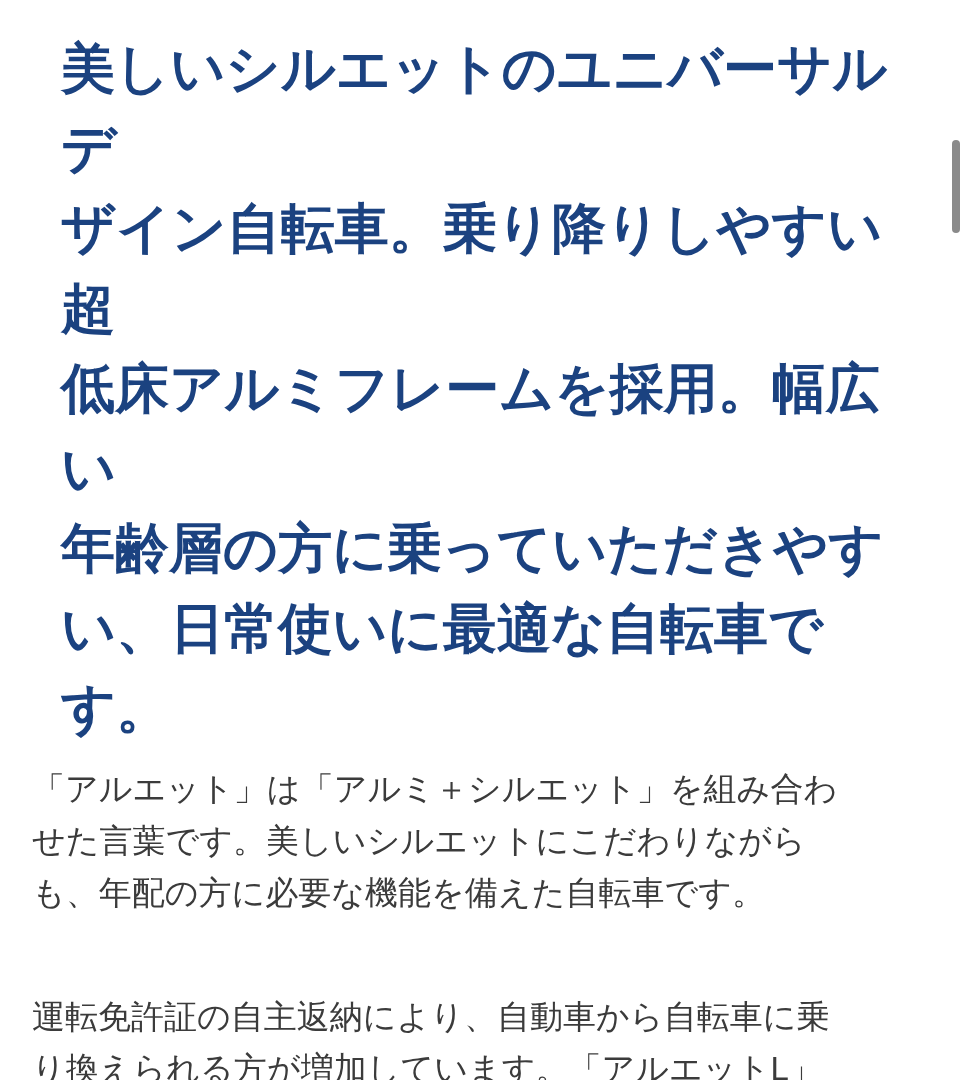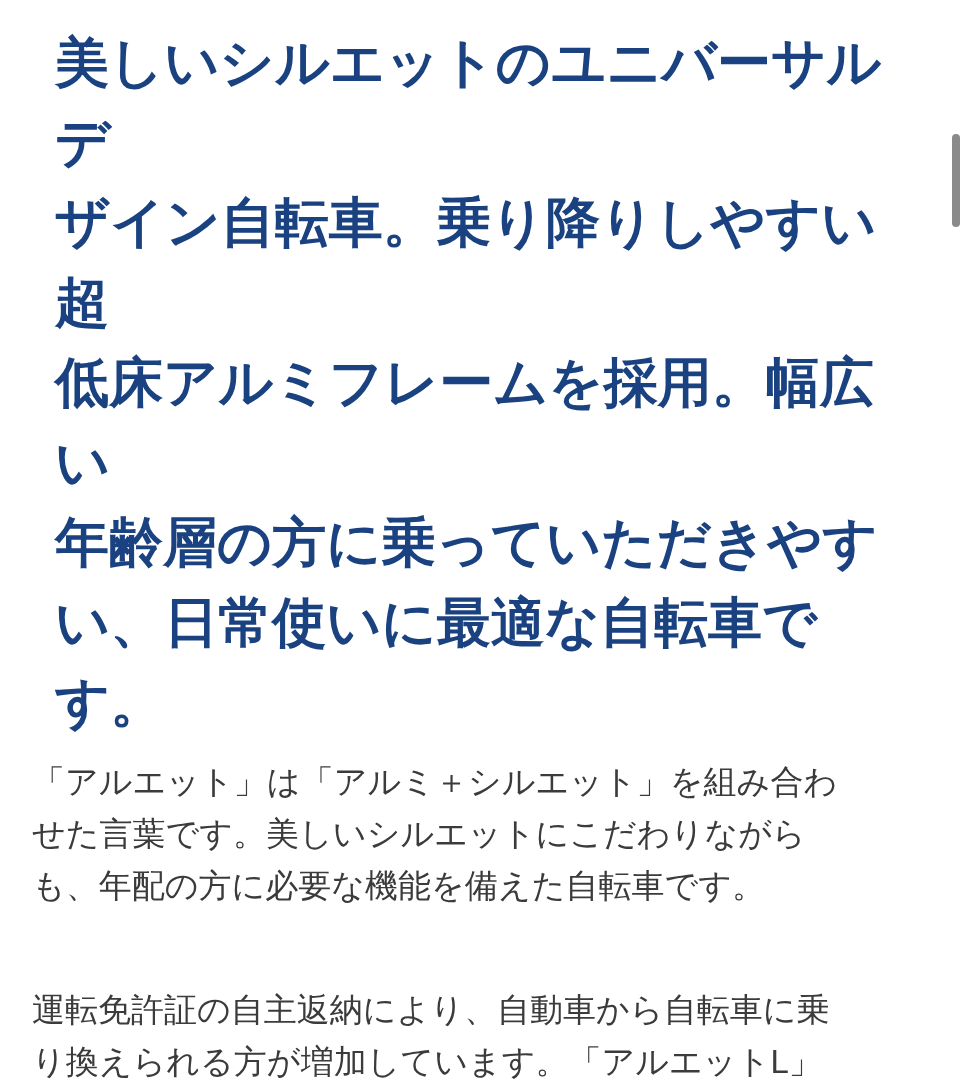--- a/index.html
+++ b/index.html
@@ -13,21 +13,21 @@
     overflow: hidden;
     position: relative;
     font-family: "Liberation Sans", "DejaVu Sans", sans-serif;
   }
   .page {
     width: 968px;
     height: 1080px;
     position: relative;
   }
   .headline {
-    margin: 9px;
+    margin: 15px;
     padding: 13px 40px 0 46px;
     font-size: 54px;
     line-height: 80px;
     font-weight: bold;
     letter-spacing: 0px;
     white-space: pre-line;
   }
   .body-copy {
     margin: 0;
     padding: 0 16px 0 32px;

